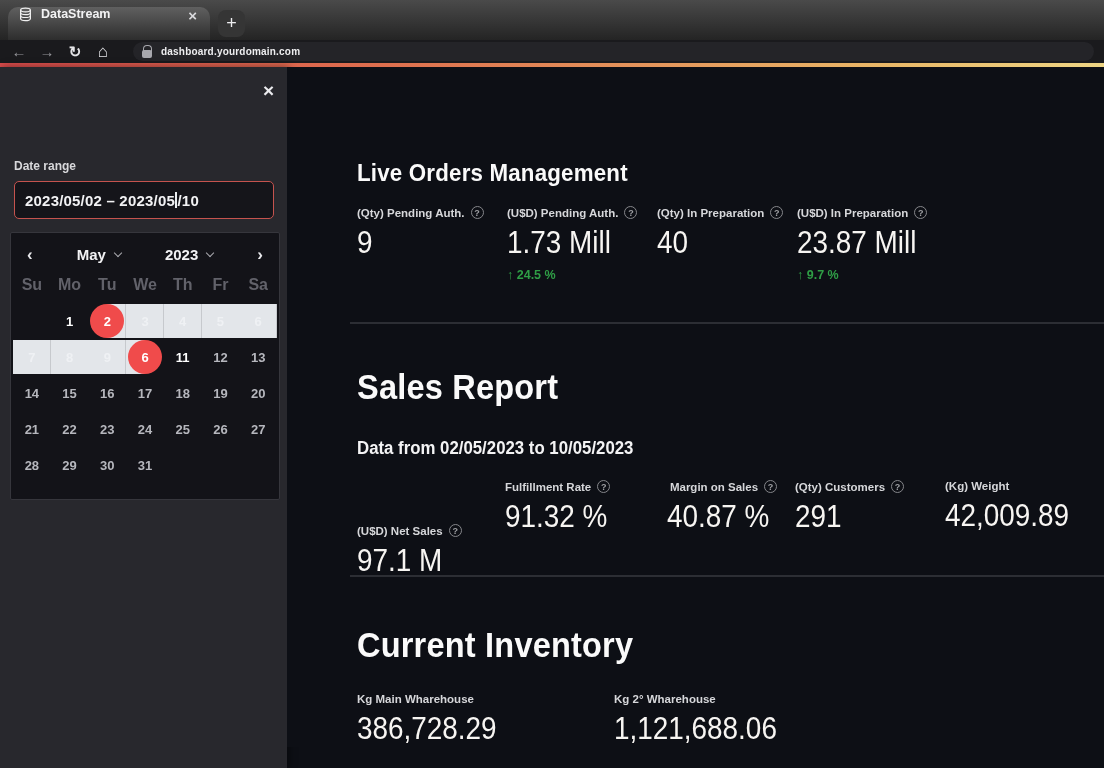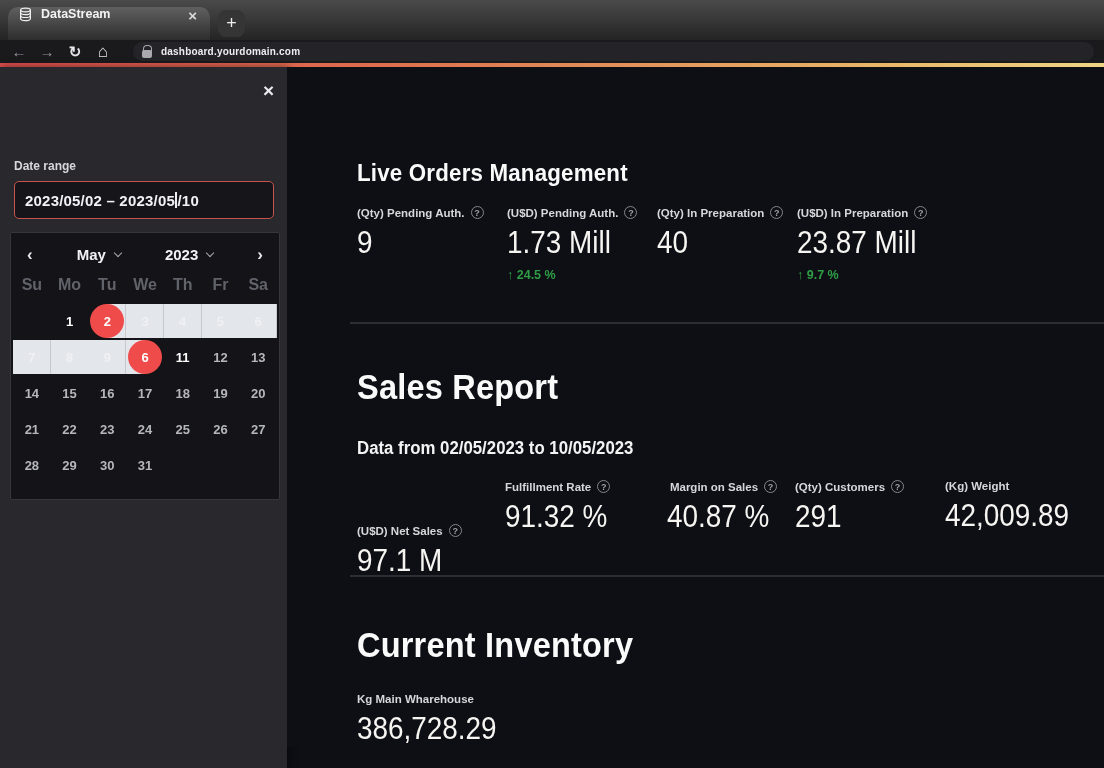--- a/index.html
+++ b/index.html
@@ -325,14 +325,18 @@
     </div>
 
   <div class="divider d2"></div>
 
   <div class="sec-title t-inv">Current Inventory</div>
   <div class="kpi-row r-inv" id="kpis-inv">
       <div class="kpi-col" style="width: 257px;">
         <div class="kpi-label">Kg Main Wharehouse</div>
         <div class="kpi-value">386,728.29</div>
       </div>
+      <div class="kpi-col" style="width: 330px;">
+        <div class="kpi-label">Kg 2° Wharehouse</div>
+        <div class="kpi-value">1,121,688.06</div>
+      </div>
     </div>
 </div>
 
 </body></html>

